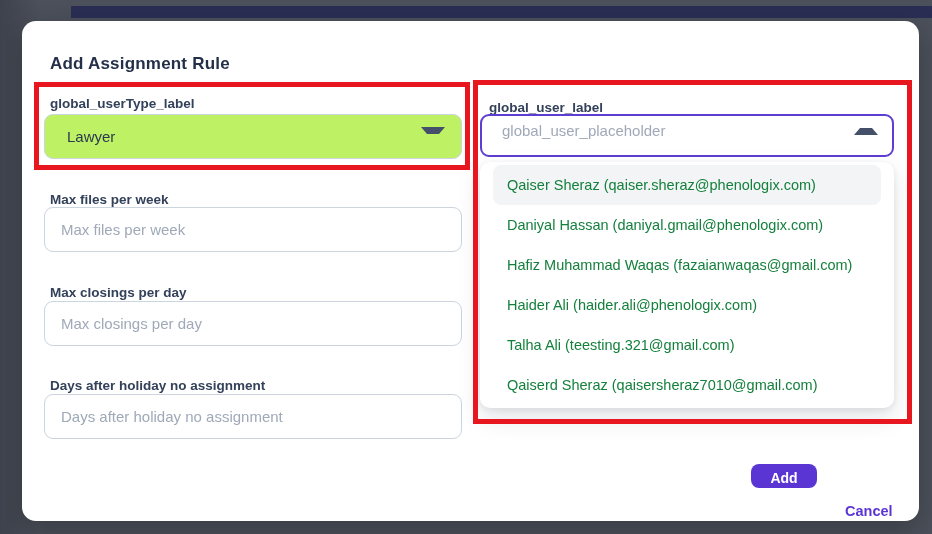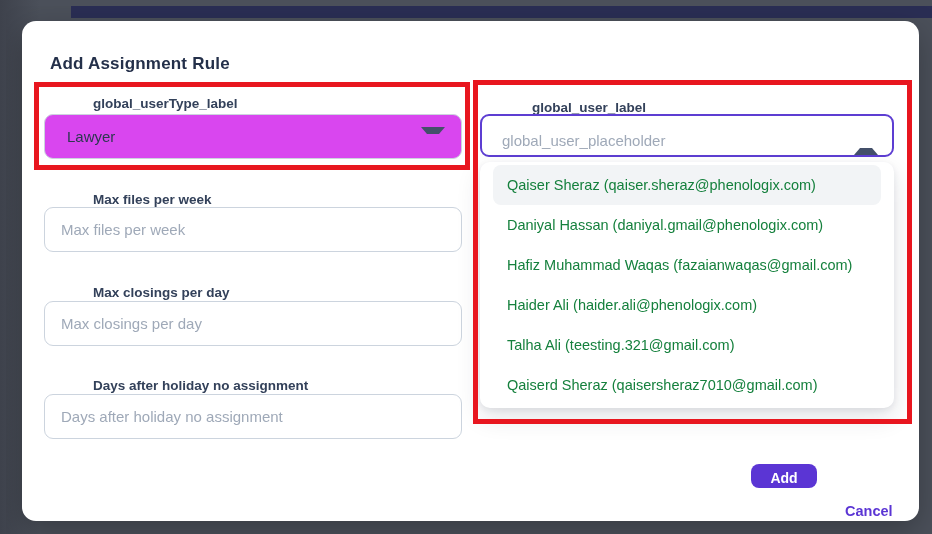--- a/index.html
+++ b/index.html
@@ -16,47 +16,47 @@
   .modal {
     position:absolute; left:16px; top:15px; width:897px; height:500px;
     background:#ffffff; border-radius:14px;
     box-shadow:0 10px 30px rgba(0,0,0,0.25);
   }
   .modal-title {
     position:absolute; left:22px; top:27px;
     font-size:17px; font-weight:bold; color:#24304a; letter-spacing:0.2px;
   }
   .field-label {
-    position:absolute; font-size:13.5px; font-weight:bold; color:#33415a;margin-left:43px;
+    position:absolute; font-size:13.5px; font-weight:bold; color:#33415a;
   }
   .text-input {
     position:absolute; left:22px; width:418px; height:45px;
     border:1.5px solid #ccd4de; border-radius:9px;
     padding:0 16px; font-size:15px; color:#2c3850;
     font-family:"Liberation Sans", sans-serif; background:#fff; outline:none;
   }
   .text-input::placeholder { color:#9fa9b8; opacity:1; }
   .select-box {
     position:absolute; left:22px; top:93px; width:418px; height:45px;
-    border:1.5px solid #ccd4de; border-radius:9px; background:#d946ef;
+    border:1.5px solid #ccd4de; border-radius:9px; background:#bef264;
     display:flex; align-items:center; padding:0 16px; cursor:pointer;
   }
   .select-value { font-size:15px; color:#2c3850; flex:1; }
   .caret-down {
     width:0; height:0; border-left:6px solid transparent; border-right:6px solid transparent;
     border-top:7px solid #44506a;
   }
   .caret-up {
     width:0; height:0; border-left:6px solid transparent; border-right:6px solid transparent;
     border-bottom:7px solid #44506a;
   }
   .combo {
     position:absolute; left:458px; top:93px; width:414px; height:43px;
     border:2px solid #5d3ed2; border-radius:9px; background:#fff;
-    display:flex; align-items:flex-end; padding:0 14px;
+    display:flex; align-items:flex-start; padding:0 14px;
   }
   .combo input {
     flex:1; border:none; outline:none; font-size:15px; color:#2c3850;
     font-family:"Liberation Sans", sans-serif; background:transparent;
   }
   .combo input::placeholder { color:#9fa9b8; opacity:1; }
   .dropdown {
     position:absolute; left:458px; top:141px; width:414px; height:246px;
     background:#fff; border-radius:10px; padding-top:3px;
     box-shadow:0 10px 24px rgba(25,35,60,0.12), 0 2px 6px rgba(25,35,60,0.08);

